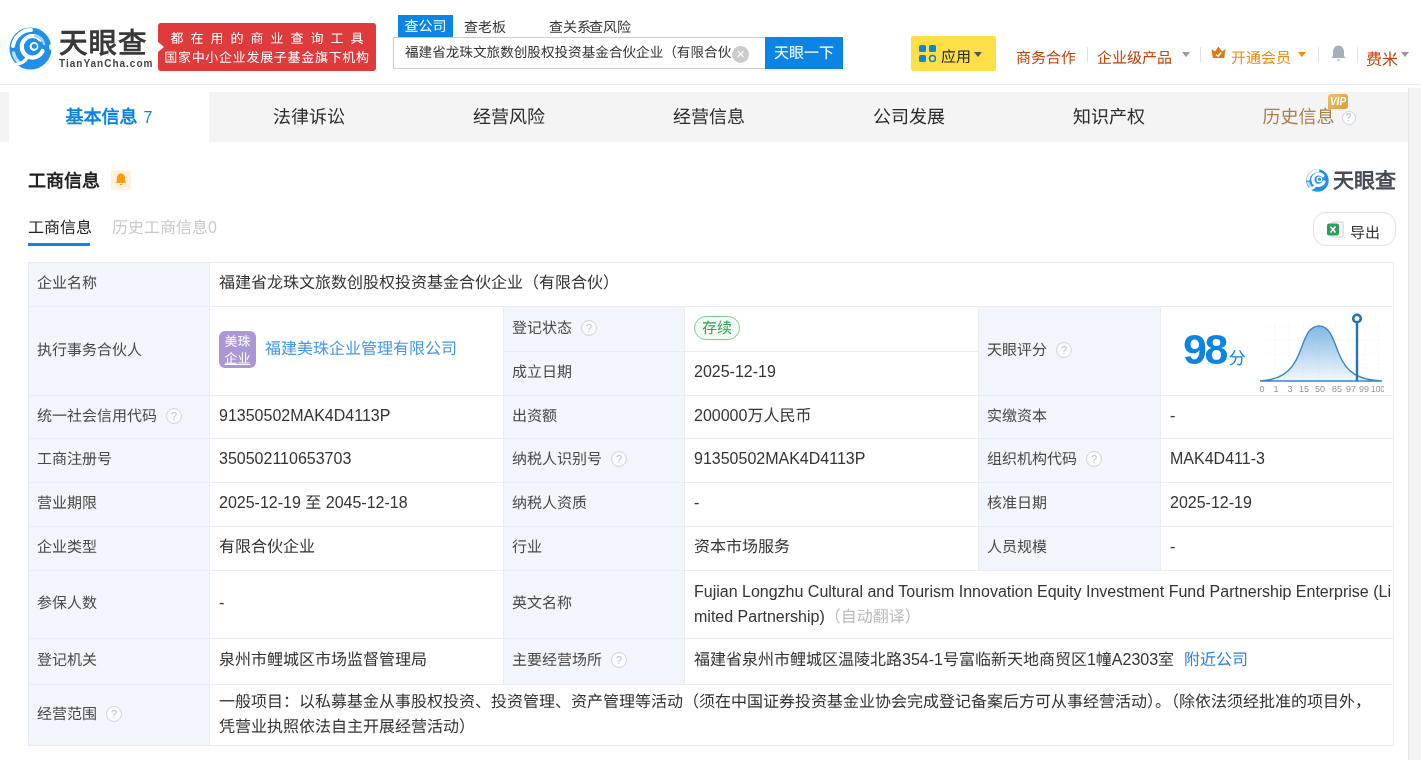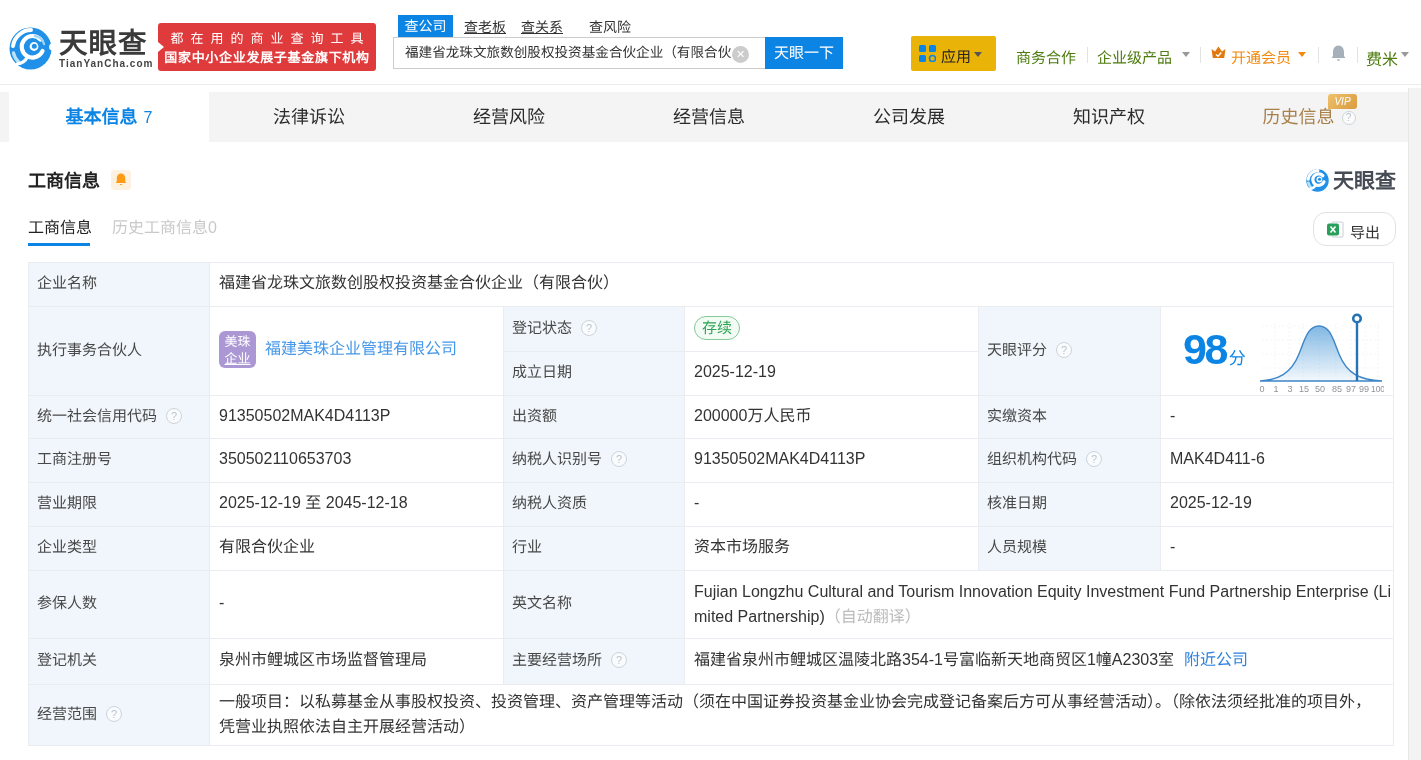--- a/index.html
+++ b/index.html
@@ -7,40 +7,40 @@
 html,body { width:1421px; height:760px; background:#fff; font-family:"Liberation Sans", sans-serif; overflow:hidden; }
 .abs { position:absolute; }
 
 
 #header { position:relative; width:1421px; height:85px; background:#fff; border-bottom:1px solid #ededed; }
 #logoicon { left:12px; top:29px; }
 #logotxt { left:59px; top:29px; font-size:28.5px; line-height:29px; font-weight:bold; color:#3a3a3a; letter-spacing:1px; }
 #logosub { left:59px; top:58px; font-size:10px; font-weight:bold; color:#444; letter-spacing:1px; }
 #redbox { left:158px; top:23px; width:218px; height:48px; background:#e03b3c; border-radius:3px; color:#fff; text-align:center; }
 #redbox .l1 { margin-top:6px; font-size:13px; letter-spacing:7px; text-indent:7px; line-height:19px; }
-#redbox .l2 { font-size:13px; letter-spacing:0.7px; line-height:19px;font-weight:bold; }
+#redbox .l2 { font-size:13px; letter-spacing:0.7px; line-height:19px; }
 #rednotch { left:158px; top:42px; width:0; height:0; border-top:5px solid transparent; border-bottom:5px solid transparent; border-left:6px solid #fff; }
 .stab { position:absolute; top:16px; font-size:14px; color:#333; }
 #stab1 { left:398px; top:15px; width:55px; height:22px; background:#0c84e4; color:#fff; font-size:14px; text-align:center; line-height:22px; }
 #sinput { left:393px; top:37px; width:373px; height:32px; border:1px solid #ccc; background:#fff; font-size:13.6px; color:#333; line-height:30px; padding-left:11px; white-space:nowrap; overflow:hidden; }
 #sclear { left:732px; top:46px; width:17px; height:17px; border-radius:50%; background:#ccc; color:#fff; font-size:11px; line-height:17px; text-align:center; }
 #sbtn { left:765px; top:37px; width:78px; height:32px; background:#0c84e4; color:#fff; font-size:15px; text-align:center; line-height:32px; }
-#appbox { left:911px; top:36px; width:85px; height:35px; background:#eab308; border-radius:2px; }
+#appbox { left:911px; top:36px; width:85px; height:35px; background:#fde047; border-radius:2px; }
 #appbox .t { position:absolute; left:30px; top:9px; font-size:15px; color:#222; }
 .caret { position:absolute; width:0; height:0; border-left:4px solid transparent; border-right:4px solid transparent; border-top:5px solid #555; }
 .hsep { position:absolute; top:47px; width:1px; height:16px; background:#e3e3e3; }
-.hitem { position:absolute; top:46px; font-size:15px; color:#4d7c0f; }
+.hitem { position:absolute; top:46px; font-size:15px; color:#c2410c; }
 #vip { color:#f28a0d; }
 
 #nav { position:absolute; left:0; top:92px; width:1421px; height:50px; background:#f4f4f4; }
 .ntab { position:absolute; top:0; width:200px; height:50px; text-align:center; line-height:50px; font-size:18px; color:#2b2b2b; }
 .ntab.on { background:#fff; color:#0c84e4; font-weight:bold; }
 .ntab.on i { font-style:normal; font-weight:normal; font-size:16px; margin-left:6px; }
 #vtab { color:#a8814a; }
-#vipbadge { position:absolute; left:119px; top:2px; width:29px; height:15px; background:linear-gradient(135deg,#efc16c,#d99b3f); border-radius:3px 3px 3px 0; color:#fff; font-size:10px; font-weight:normal; font-style:italic; line-height:15px; text-align:center; }
+#vipbadge { position:absolute; left:119px; top:2px; width:20px; height:15px; background:linear-gradient(135deg,#efc16c,#d99b3f); border-radius:3px 3px 3px 0; color:#fff; font-size:10px; font-weight:bold; font-style:italic; line-height:15px; text-align:center; }
 .qmark { display:inline-block; width:16px; height:16px; border:1px solid #ccd4dc; border-radius:50%; color:#b9c3cd; font-size:11px; line-height:14px; text-align:center; font-weight:normal; font-style:normal; vertical-align:1px; margin-left:9px; background:rgba(255,255,255,0.6); }
 
 #sechead { position:absolute; left:0; top:142px; width:1421px; }
 #h1 { position:absolute; left:28px; top:24px; font-size:18px; font-weight:bold; color:#222; }
 #bellbox { position:absolute; left:111px; top:28px; width:20px; height:20px; background:#fdf2e1; border-radius:3px; text-align:center; }
 #minilogo { position:absolute; left:1306px; top:27px; }
 #minitxt { position:absolute; left:1333px; top:22px; font-size:21px; font-weight:bold; color:#454c55; }
 #subtab1 { position:absolute; left:28px; top:72px; font-size:16px; color:#222; }
 #subtab2 { position:absolute; left:112px; top:72px; font-size:16px; color:#c9c9c9; }
 #subline { position:absolute; left:28px; top:101px; width:62px; height:3px; background:#0c84e4; }
@@ -73,22 +73,22 @@
     <circle cx="43.5" cy="20" r="3.4" fill="#fff"></circle>
   </svg>
   <div id="logotxt" class="abs">天眼查</div>
   <div id="logosub" class="abs">TianYanCha.com</div>
   <div id="redbox" class="abs">
       <div class="l1">都在用的商业查询工具</div>
       <div class="l2">国家中小企业发展子基金旗下机构</div>
     </div>
   <div id="rednotch" class="abs"></div>
   <div id="stab1" class="abs">查公司</div>
-  <span class="stab" style="left:464px;text-decoration:underline;">查老板</span>
-  <span class="stab" style="left:521px;text-decoration:underline;">查关系</span>
+  <span class="stab" style="left:464px;">查老板</span>
+  <span class="stab" style="left:549px;">查关系</span>
   <span class="stab" style="left:589px;">查风险</span>
   <div id="sinput" class="abs">福建省龙珠文旅数创股权投资基金合伙企业（有限合伙</div>
   <div id="sclear" class="abs">✕</div>
   <div id="sbtn" class="abs">天眼一下</div>
   <div id="appbox" class="abs">
     <svg class="abs" style="left:8px;top:9px;" width="17" height="17" viewBox="0 0 17 17">
       <rect x="0" y="0" width="7" height="7" rx="1.5" fill="#0c84e4"></rect>
       <rect x="10" y="0" width="7" height="7" rx="1.5" fill="#0c84e4"></rect>
       <rect x="0" y="10" width="7" height="7" rx="1.5" fill="#0c84e4"></rect>
       <circle cx="13.5" cy="13.5" r="3" fill="none" stroke="#0c84e4" stroke-width="1.6"></circle>
@@ -229,21 +229,21 @@
     <td>200000万人民币</td>
     <td class="lb">实缴资本</td>
     <td>-</td>
   </tr>
   <tr style="height:44px;">
     <td class="lb">工商注册号</td>
     <td>350502110653703</td>
     <td class="lb">纳税人识别号<span class="qmark">?</span></td>
     <td>91350502MAK4D4113P</td>
     <td class="lb">组织机构代码<span class="qmark">?</span></td>
-    <td>MAK4D411-6</td>
+    <td>MAK4D411-3</td>
   </tr>
   <tr style="height:44px;">
     <td class="lb">营业期限</td>
     <td>2025-12-19 至 2045-12-18</td>
     <td class="lb">纳税人资质</td>
     <td>-</td>
     <td class="lb">核准日期</td>
     <td>2025-12-19</td>
   </tr>
   <tr style="height:44px;">

